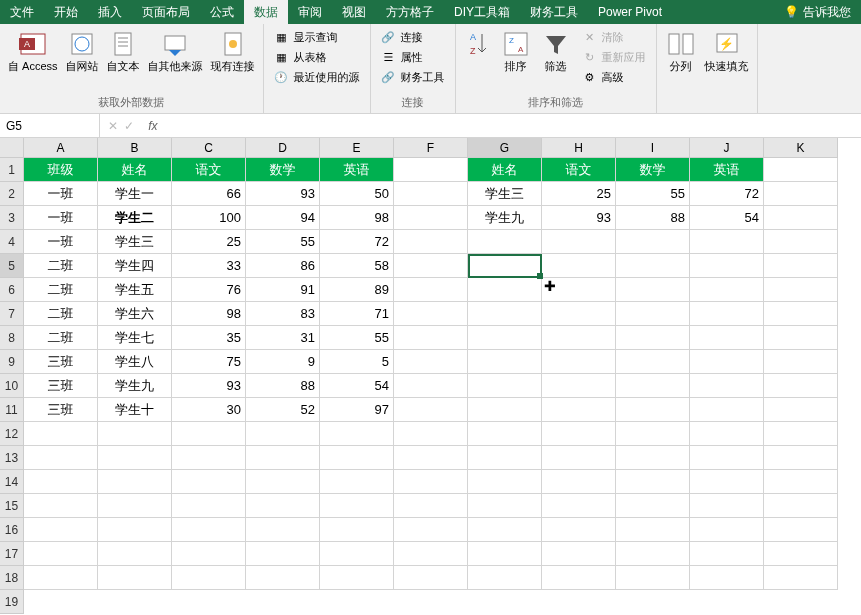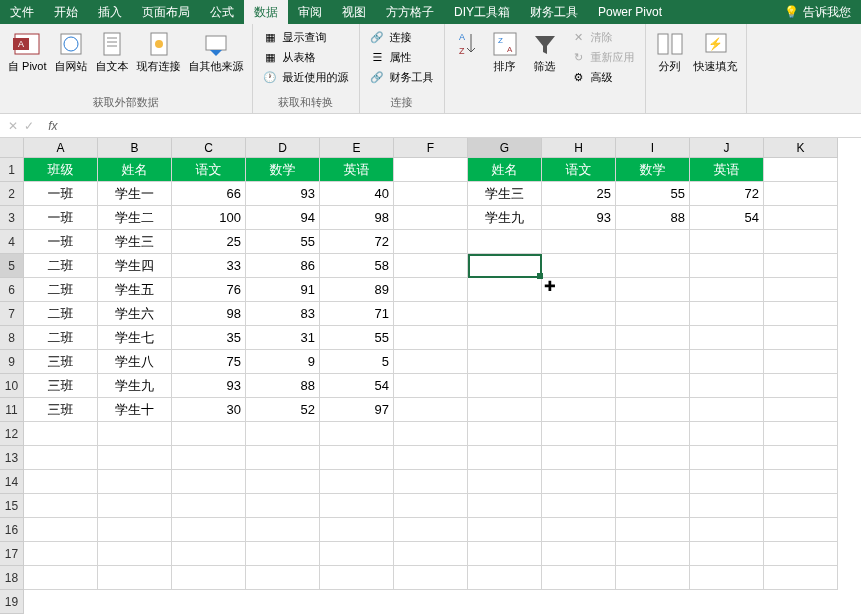--- a/index.html
+++ b/index.html
@@ -70,21 +70,21 @@
   <div class="group">
     <div class="group-content">
       <div class="btn-lg">
         <div class="icon">
             <svg width="28" height="28">
               <rect x="2" y="4" width="24" height="20" fill="#fff" stroke="#a4373a" stroke-width="1"></rect>
               <rect x="0" y="8" width="16" height="12" fill="#a4373a"></rect>
               <text x="8" y="17" fill="#fff" font-size="9" text-anchor="middle">A</text>
             </svg>
           </div>
-        <div class="label">自 Pivot</div>
+        <div class="label">自 Access</div>
       </div>
       <div class="btn-lg">
         <div class="icon">
             <svg width="28" height="28">
               <rect x="4" y="4" width="20" height="20" fill="#fff" stroke="#888"></rect>
               <circle cx="14" cy="14" r="7" fill="none" stroke="#2b7cd3"></circle>
             </svg>
           </div>
         <div class="label">自网站</div>
       </div>
@@ -95,34 +95,34 @@
               <line x1="9" y1="8" x2="19" y2="8" stroke="#888"></line>
               <line x1="9" y1="12" x2="19" y2="12" stroke="#888"></line>
               <line x1="9" y1="16" x2="19" y2="16" stroke="#888"></line>
             </svg>
           </div>
         <div class="label">自文本</div>
       </div>
       <div class="btn-lg">
         <div class="icon">
             <svg width="28" height="28">
+              <rect x="4" y="6" width="20" height="14" fill="#fff" stroke="#888"></rect>
+              <path d="M8 20 L14 26 L20 20" fill="#2b7cd3"></path>
+            </svg>
+          </div>
+        <div class="label">自其他来源</div>
+      </div>
+      <div class="btn-lg">
+        <div class="icon">
+            <svg width="28" height="28">
               <rect x="6" y="3" width="16" height="22" fill="#fff" stroke="#888"></rect>
               <circle cx="14" cy="14" r="4" fill="#f5ba42"></circle>
             </svg>
           </div>
         <div class="label">现有连接</div>
-      </div>
-      <div class="btn-lg">
-        <div class="icon">
-            <svg width="28" height="28">
-              <rect x="4" y="6" width="20" height="14" fill="#fff" stroke="#888"></rect>
-              <path d="M8 20 L14 26 L20 20" fill="#2b7cd3"></path>
-            </svg>
-          </div>
-        <div class="label">自其他来源</div>
       </div>
     </div>
     <div class="group-label">获取外部数据</div>
   </div>
 
   <div class="group">
     <div class="group-content">
       <div class="btn-sm-col">
         <div class="btn-sm">
             <span class="icon">▦</span>
@@ -131,21 +131,20 @@
         <div class="btn-sm">
             <span class="icon">▦</span>
             <span>从表格</span>
           </div>
         <div class="btn-sm">
             <span class="icon">🕐</span>
             <span>最近使用的源</span>
           </div>
       </div>
     </div>
-    <div class="group-label">获取和转换</div>
   </div>
 
   <div class="group">
     <div class="group-content">
       <div class="btn-sm-col">
         <div class="btn-sm">
             <span class="icon">🔗</span>
             <span>连接</span>
           </div>
         <div class="btn-sm">
@@ -198,20 +197,21 @@
         <div class="btn-sm" style="color:#aaa">
             <span class="icon">↻</span>
             <span>重新应用</span>
           </div>
         <div class="btn-sm">
             <span class="icon">⚙</span>
             <span>高级</span>
           </div>
       </div>
     </div>
+    <div class="group-label">排序和筛选</div>
   </div>
 
   <div class="group">
     <div class="group-content">
       <div class="btn-lg">
         <div class="icon">
             <svg width="28" height="28">
               <rect x="2" y="4" width="10" height="20" fill="#fff" stroke="#888"></rect>
               <rect x="16" y="4" width="10" height="20" fill="#fff" stroke="#888"></rect>
             </svg>
@@ -226,20 +226,21 @@
             </svg>
           </div>
         <div class="label">快速填充</div>
       </div>
     </div>
     <div class="group-label">&nbsp;</div>
   </div>
 </div>
 
 <div class="namebox-row">
+  <div class="namebox">G5</div>
   <div class="fx-btns">
     <span>✕</span>
     <span>✓</span>
   </div>
   <div class="fx-label">fx</div>
   <div class="formula-bar"></div>
 </div>
 
 <div class="sheet">
   <div class="row-headers">
@@ -292,31 +293,31 @@
           <div class="cell header-green" style="width: 74px;">语文</div>
           <div class="cell header-green" style="width: 74px;">数学</div>
           <div class="cell header-green" style="width: 74px;">英语</div>
           <div class="cell" style="width: 74px;"></div>
         </div>
       <div class="row">
           <div class="cell center" style="width: 74px;">一班</div>
           <div class="cell center" style="width: 74px;">学生一</div>
           <div class="cell right" style="width: 74px;">66</div>
           <div class="cell right" style="width: 74px;">93</div>
-          <div class="cell right" style="width: 74px;">40</div>
+          <div class="cell right" style="width: 74px;">50</div>
           <div class="cell" style="width: 74px;"></div>
           <div class="cell center" style="width: 74px;">学生三</div>
           <div class="cell right" style="width: 74px;">25</div>
           <div class="cell right" style="width: 74px;">55</div>
           <div class="cell right" style="width: 74px;">72</div>
           <div class="cell" style="width: 74px;"></div>
         </div>
         <div class="row">
           <div class="cell center" style="width: 74px;">一班</div>
-          <div class="cell center" style="width: 74px;">学生二</div>
+          <div class="cell center" style="width: 74px; font-weight: bold;">学生二</div>
           <div class="cell right" style="width: 74px;">100</div>
           <div class="cell right" style="width: 74px;">94</div>
           <div class="cell right" style="width: 74px;">98</div>
           <div class="cell" style="width: 74px;"></div>
           <div class="cell center" style="width: 74px;">学生九</div>
           <div class="cell right" style="width: 74px;">93</div>
           <div class="cell right" style="width: 74px;">88</div>
           <div class="cell right" style="width: 74px;">54</div>
           <div class="cell" style="width: 74px;"></div>
         </div>

